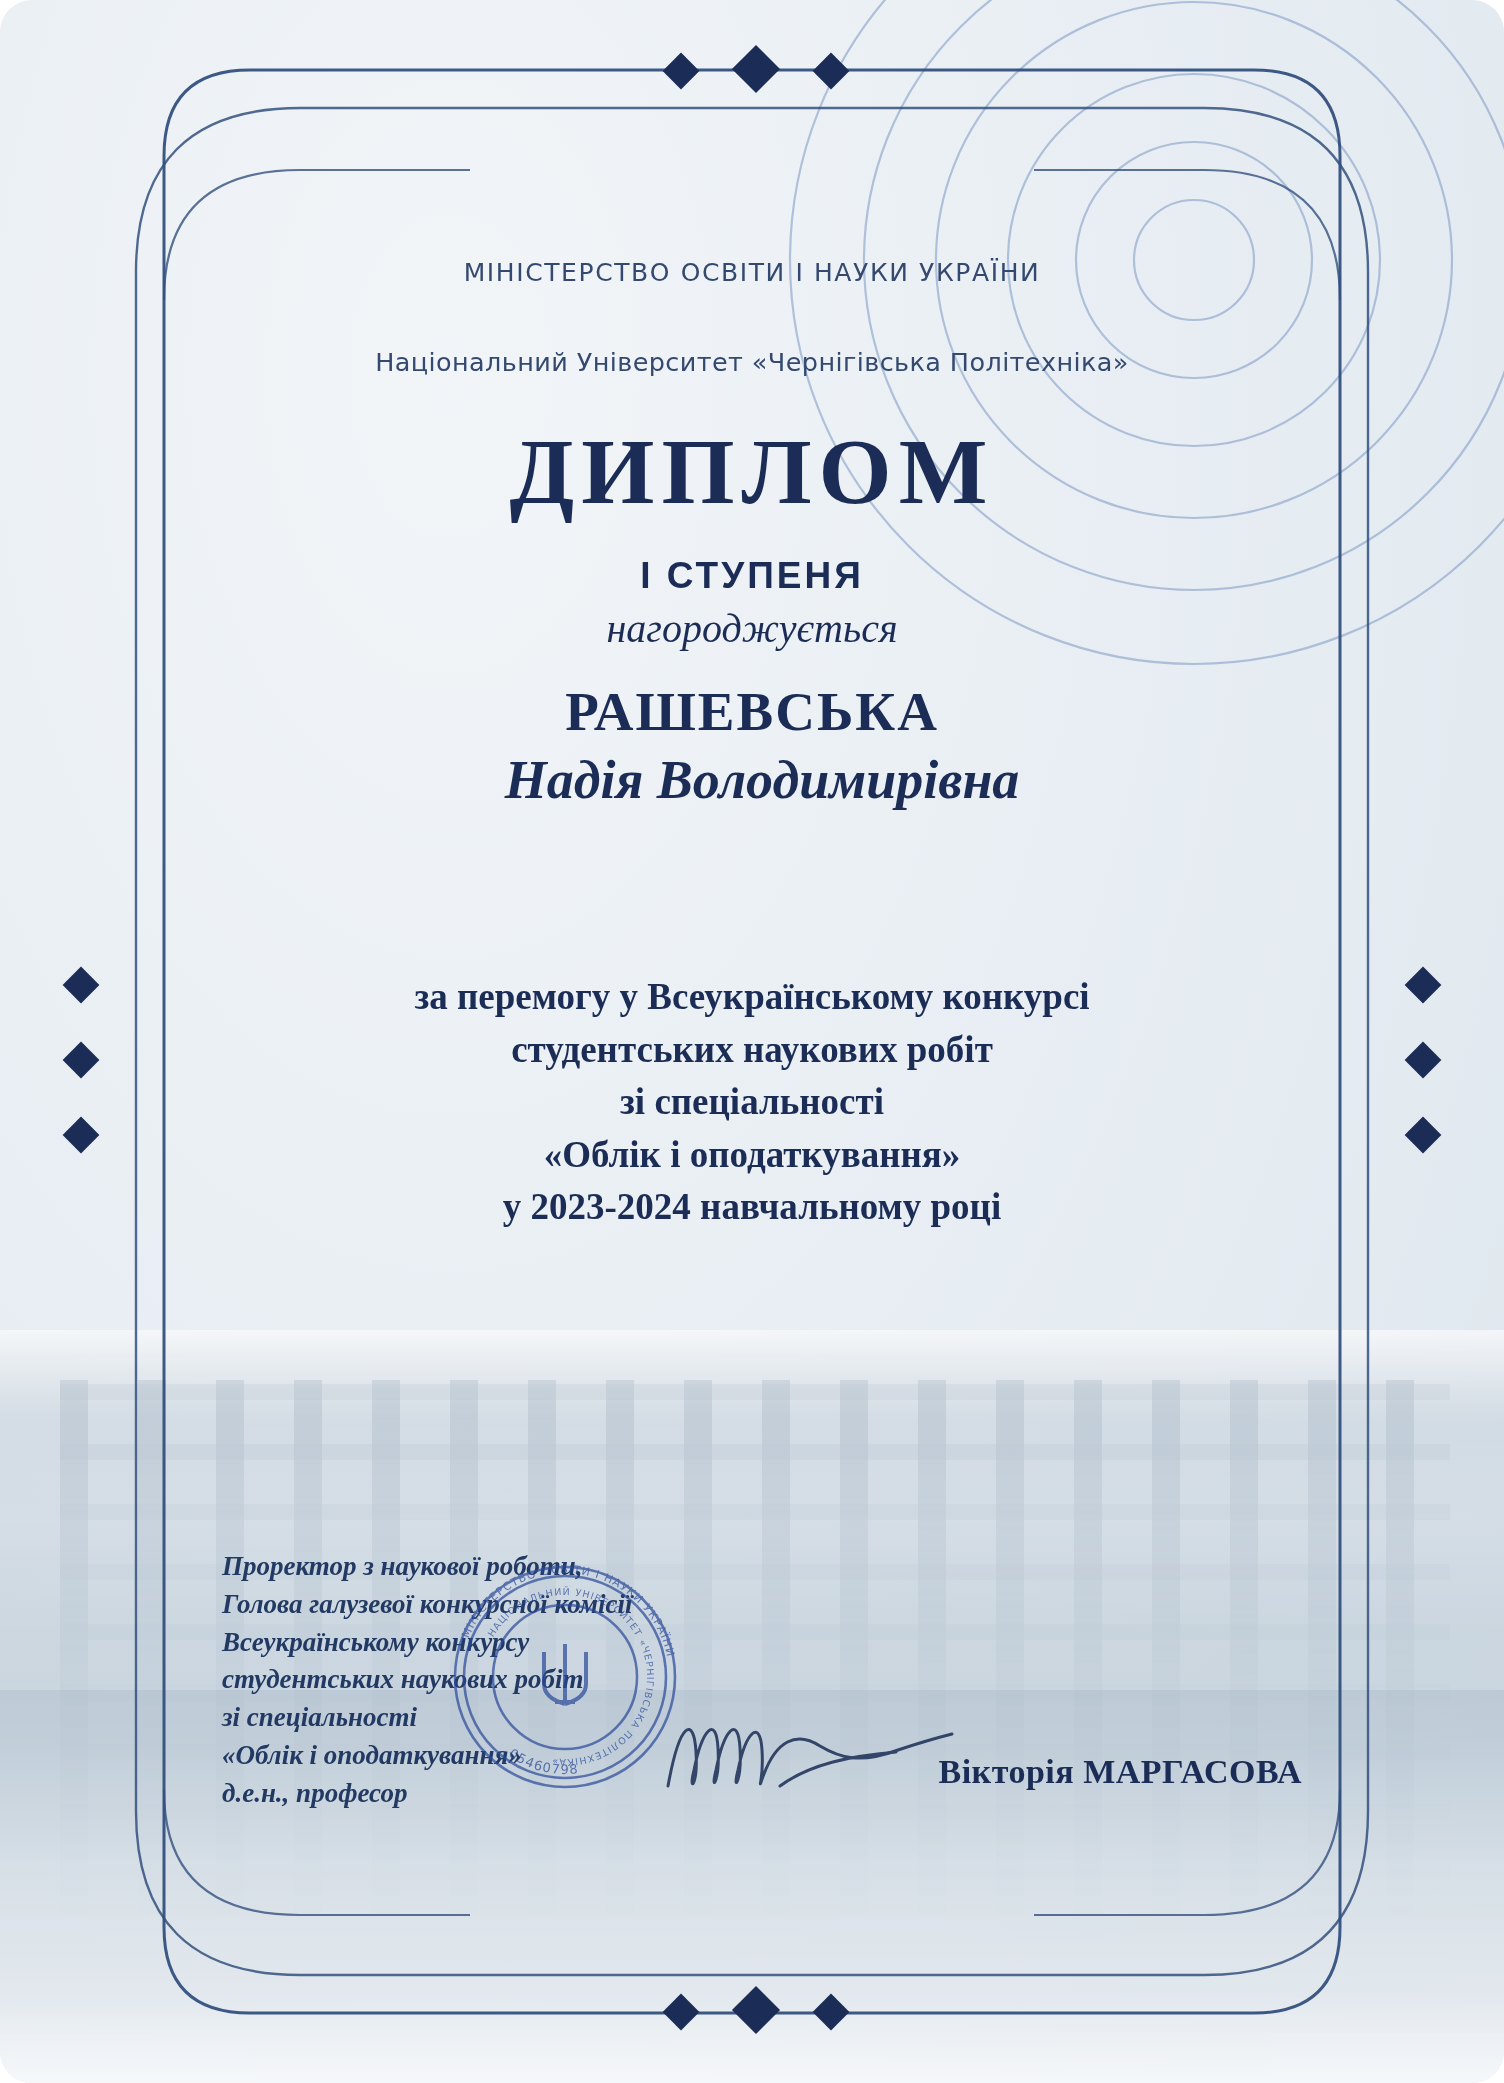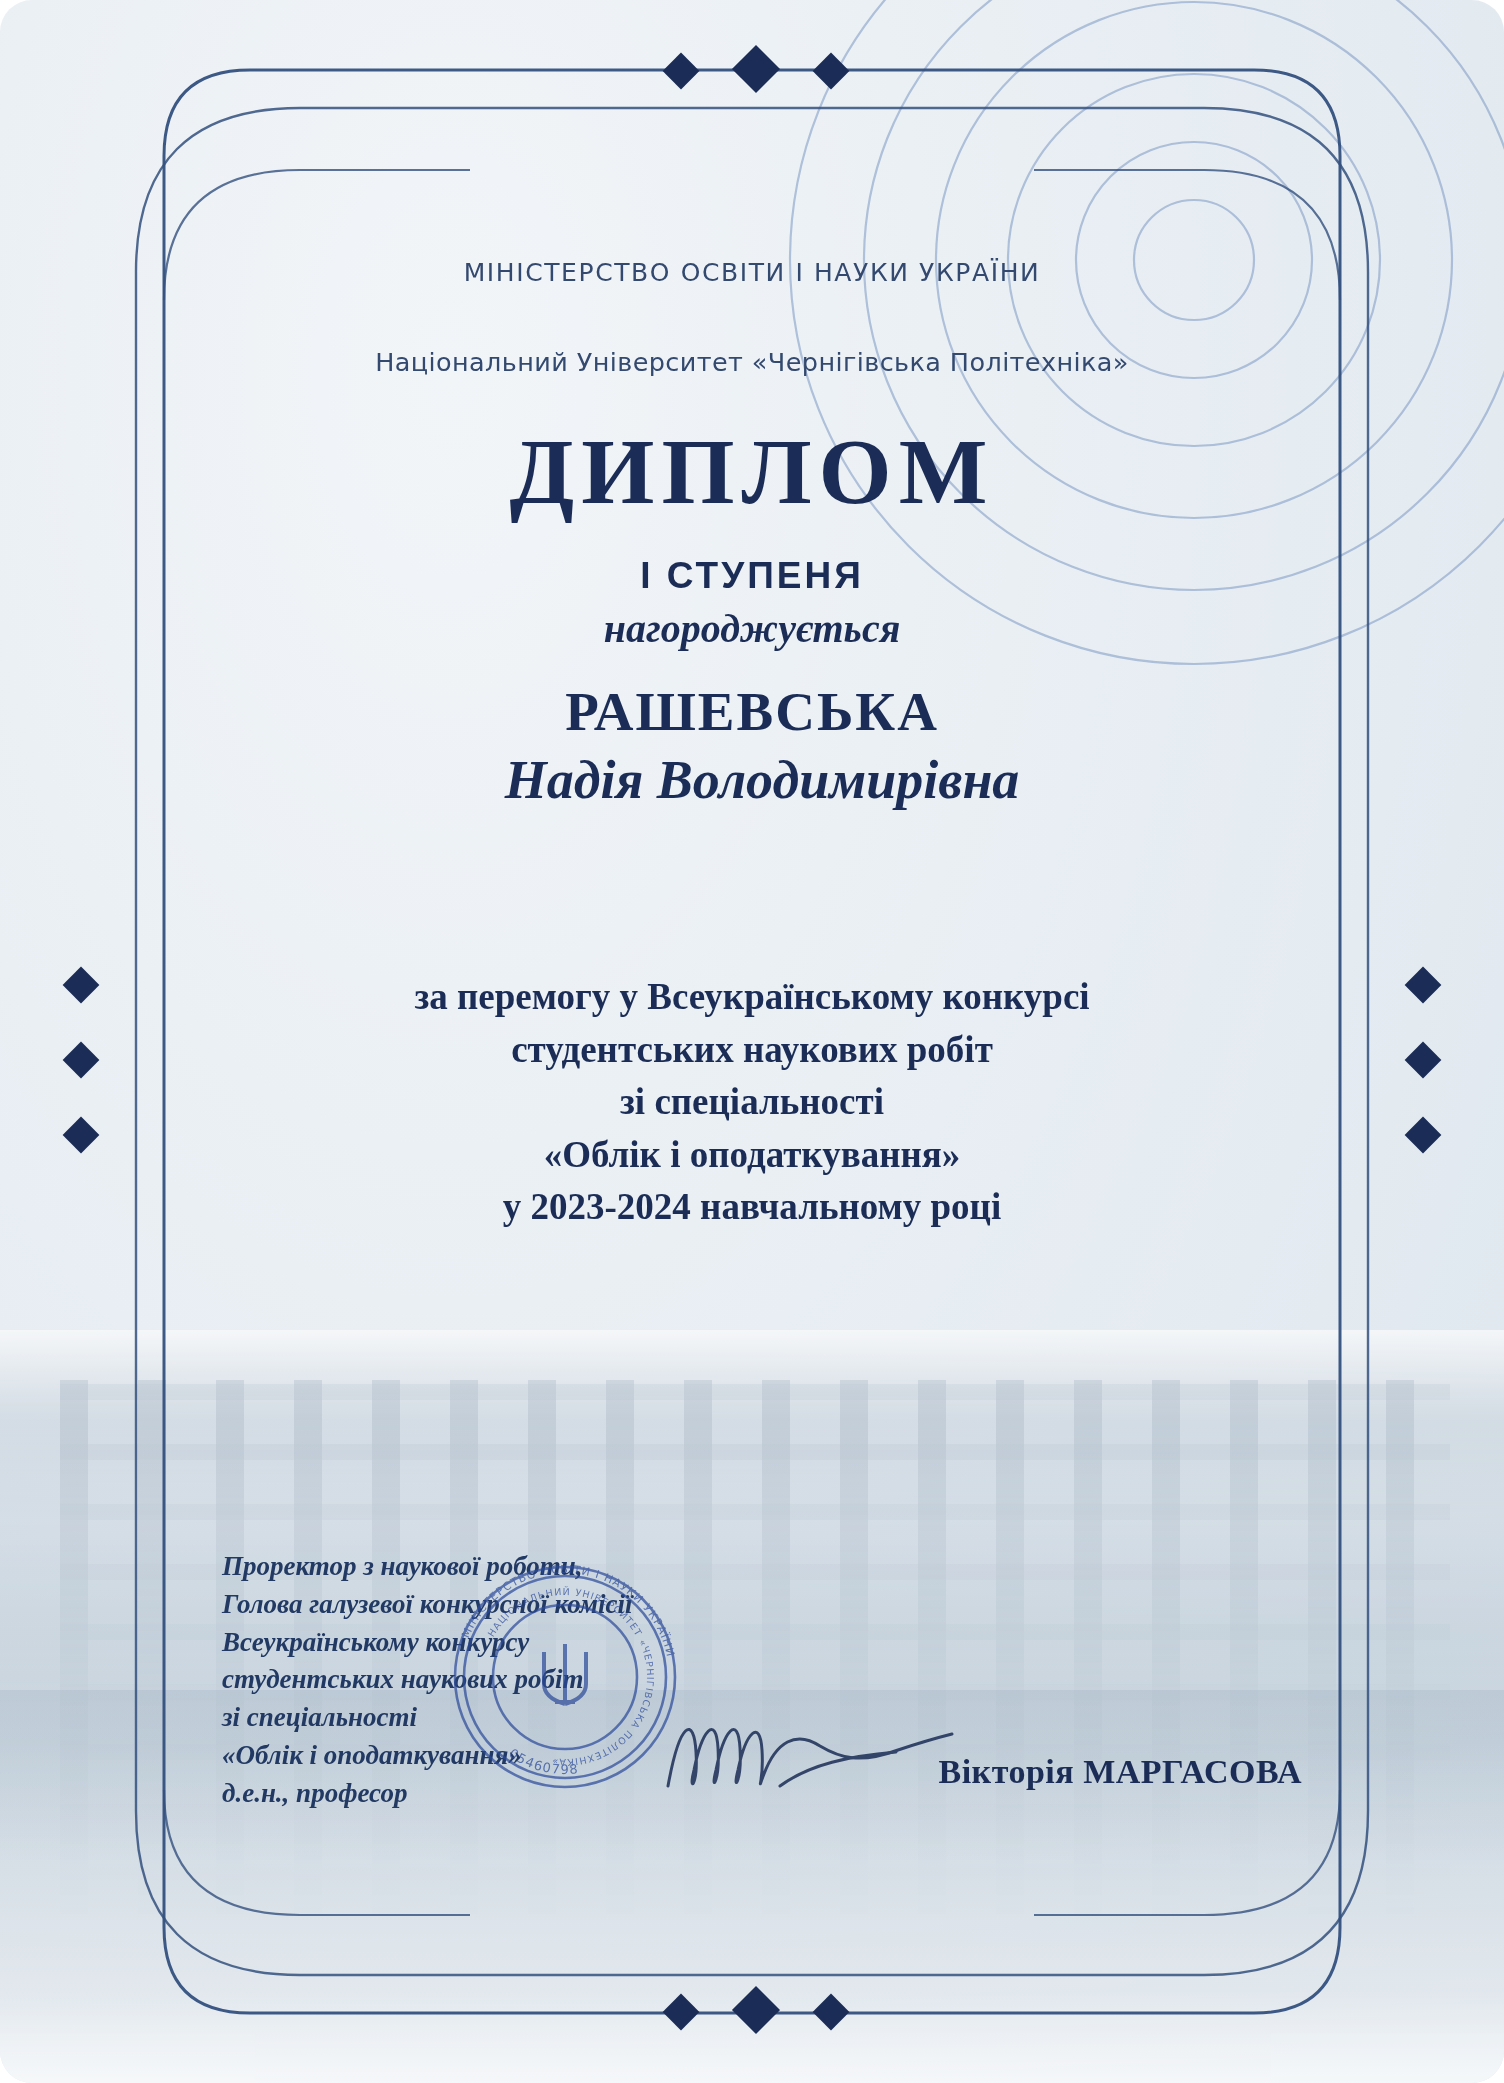--- a/index.html
+++ b/index.html
@@ -115,21 +115,21 @@
     font-family: Liberation Sans, sans-serif;
     font-weight: bold;
     font-size: 37px;
     letter-spacing: 3px;
     color: #1b2d56;
   }
   .awarded {
     margin-top: 8px;
     font-family: "Liberation Serif", serif;
     font-style: italic;
-    font-weight: bold;
+    font-weight: normal;
     font-size: 40px;
     color: #1b2d56;
   }
   .surname {
     margin-top: 28px;
     font-family: "Liberation Serif", serif;
     font-weight: bold;
     font-size: 55px;
     letter-spacing: 2px;
     color: #1b2d56;

